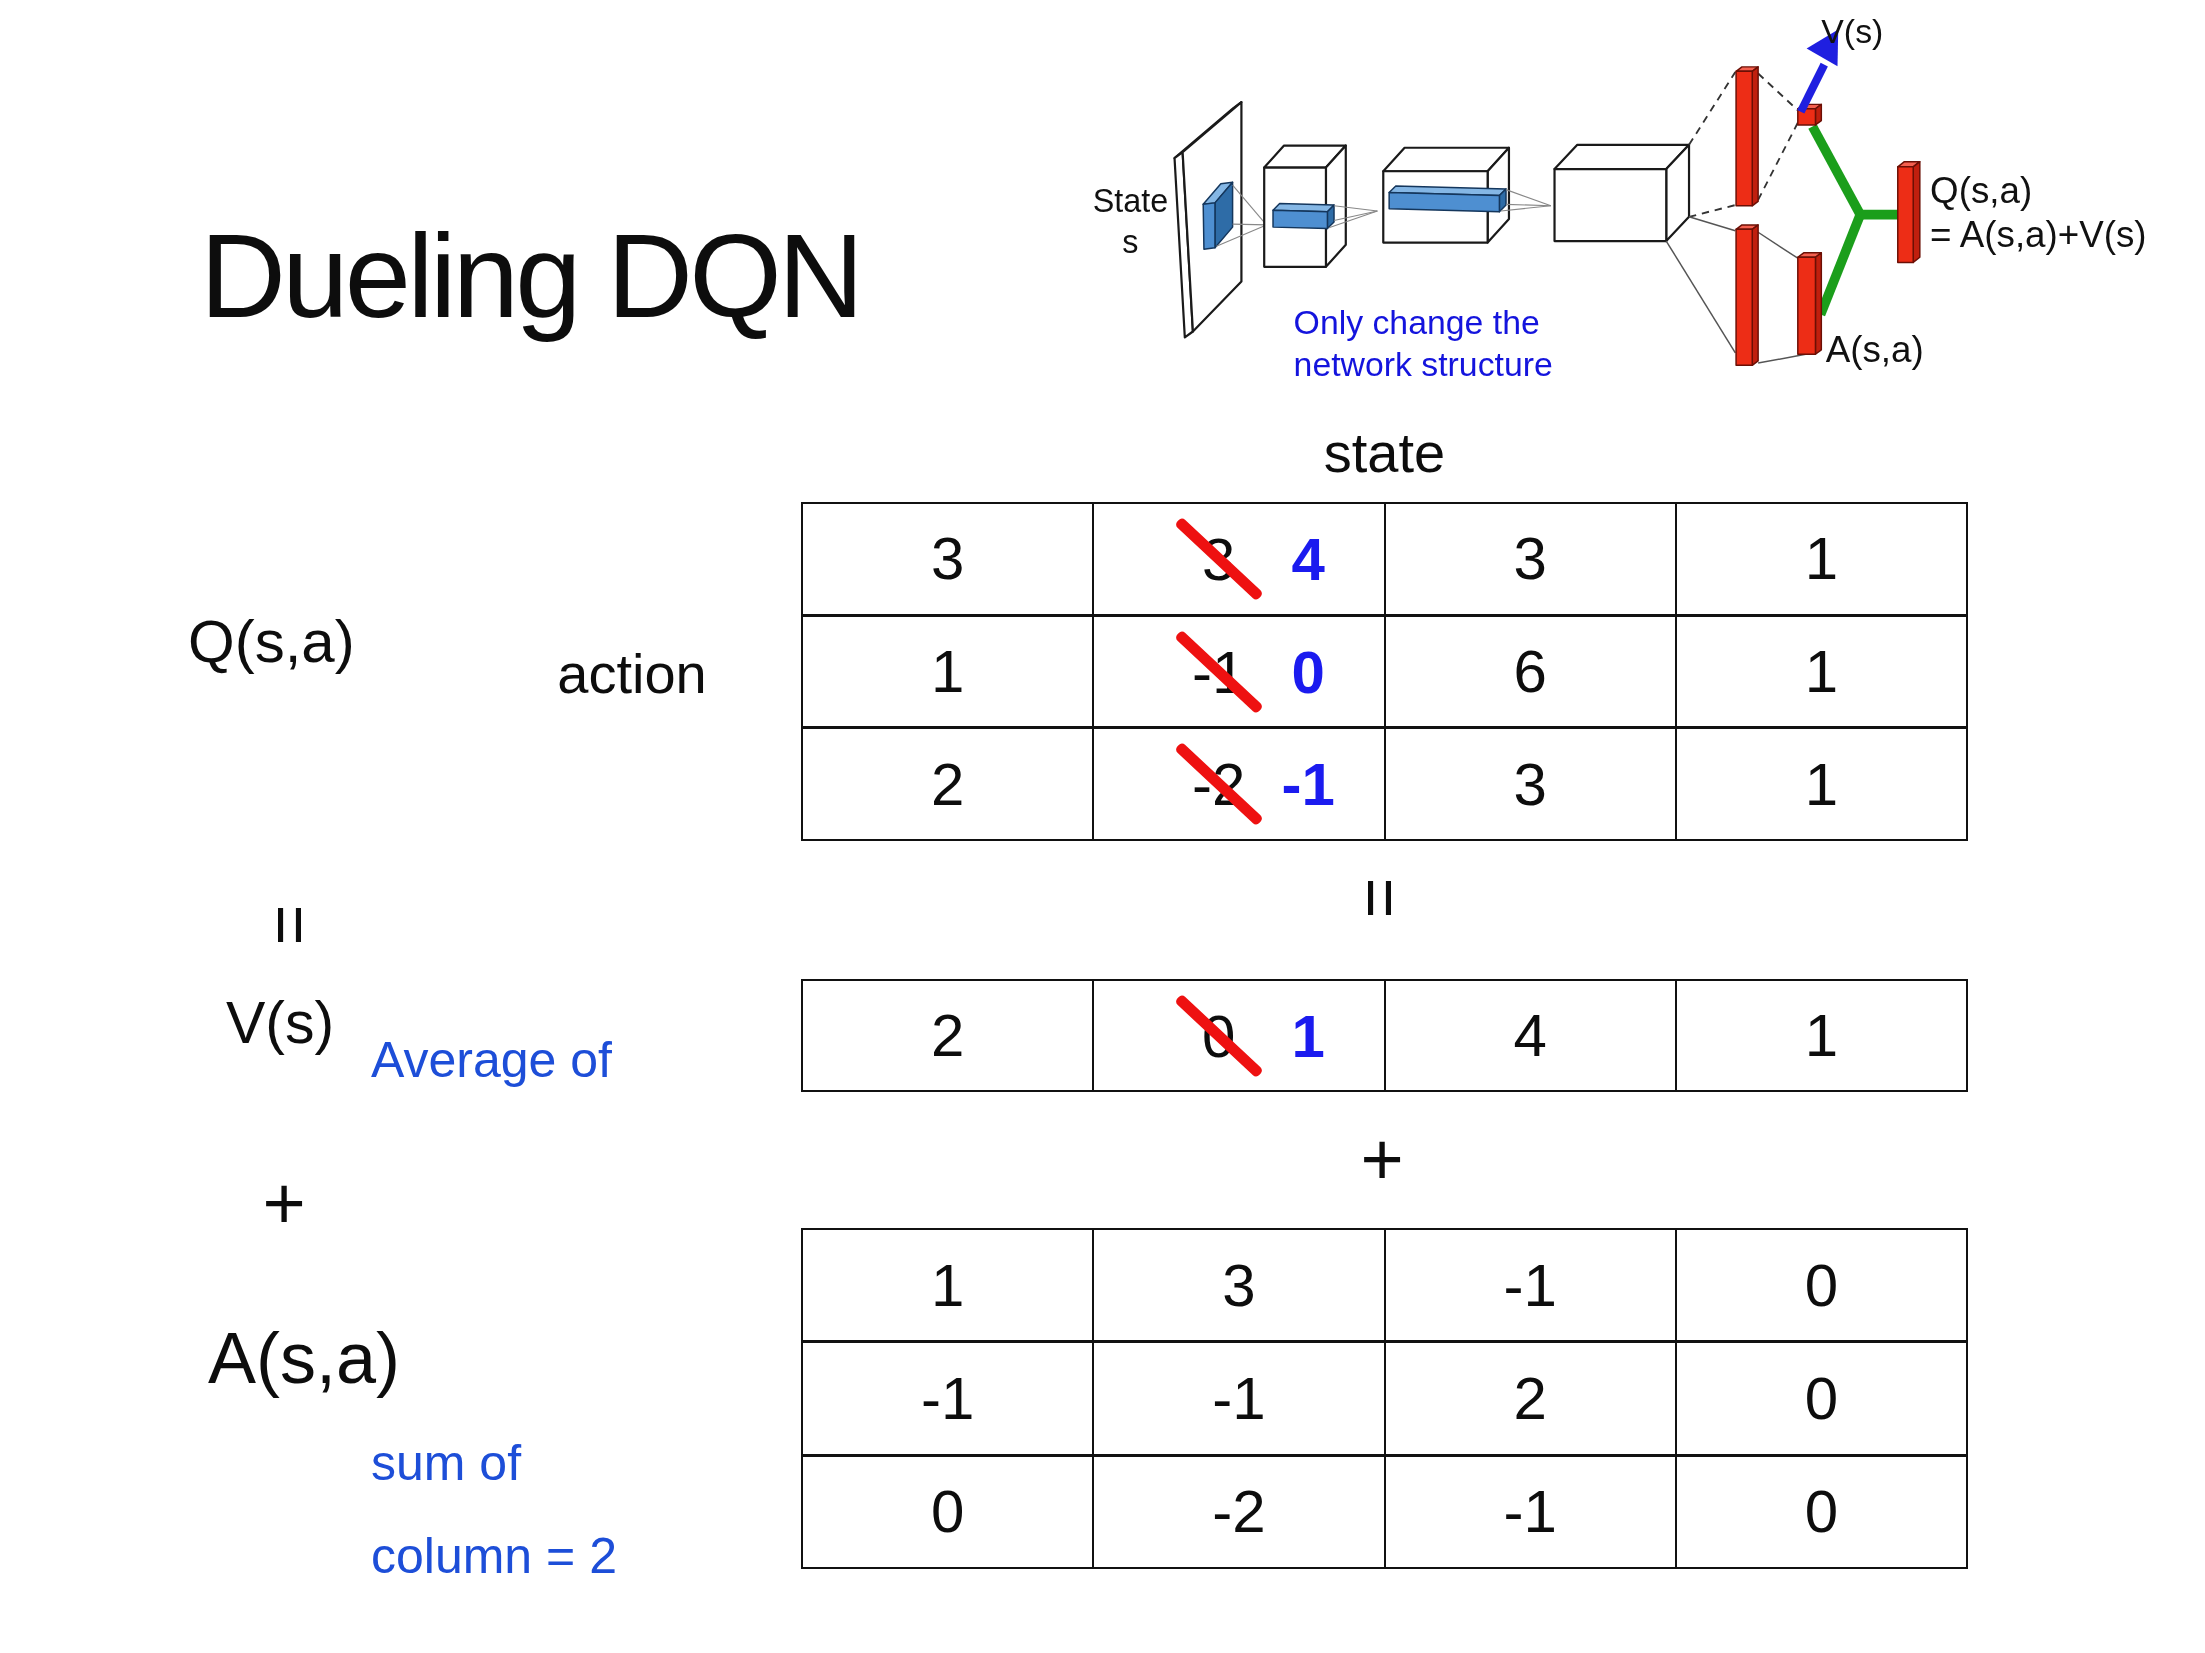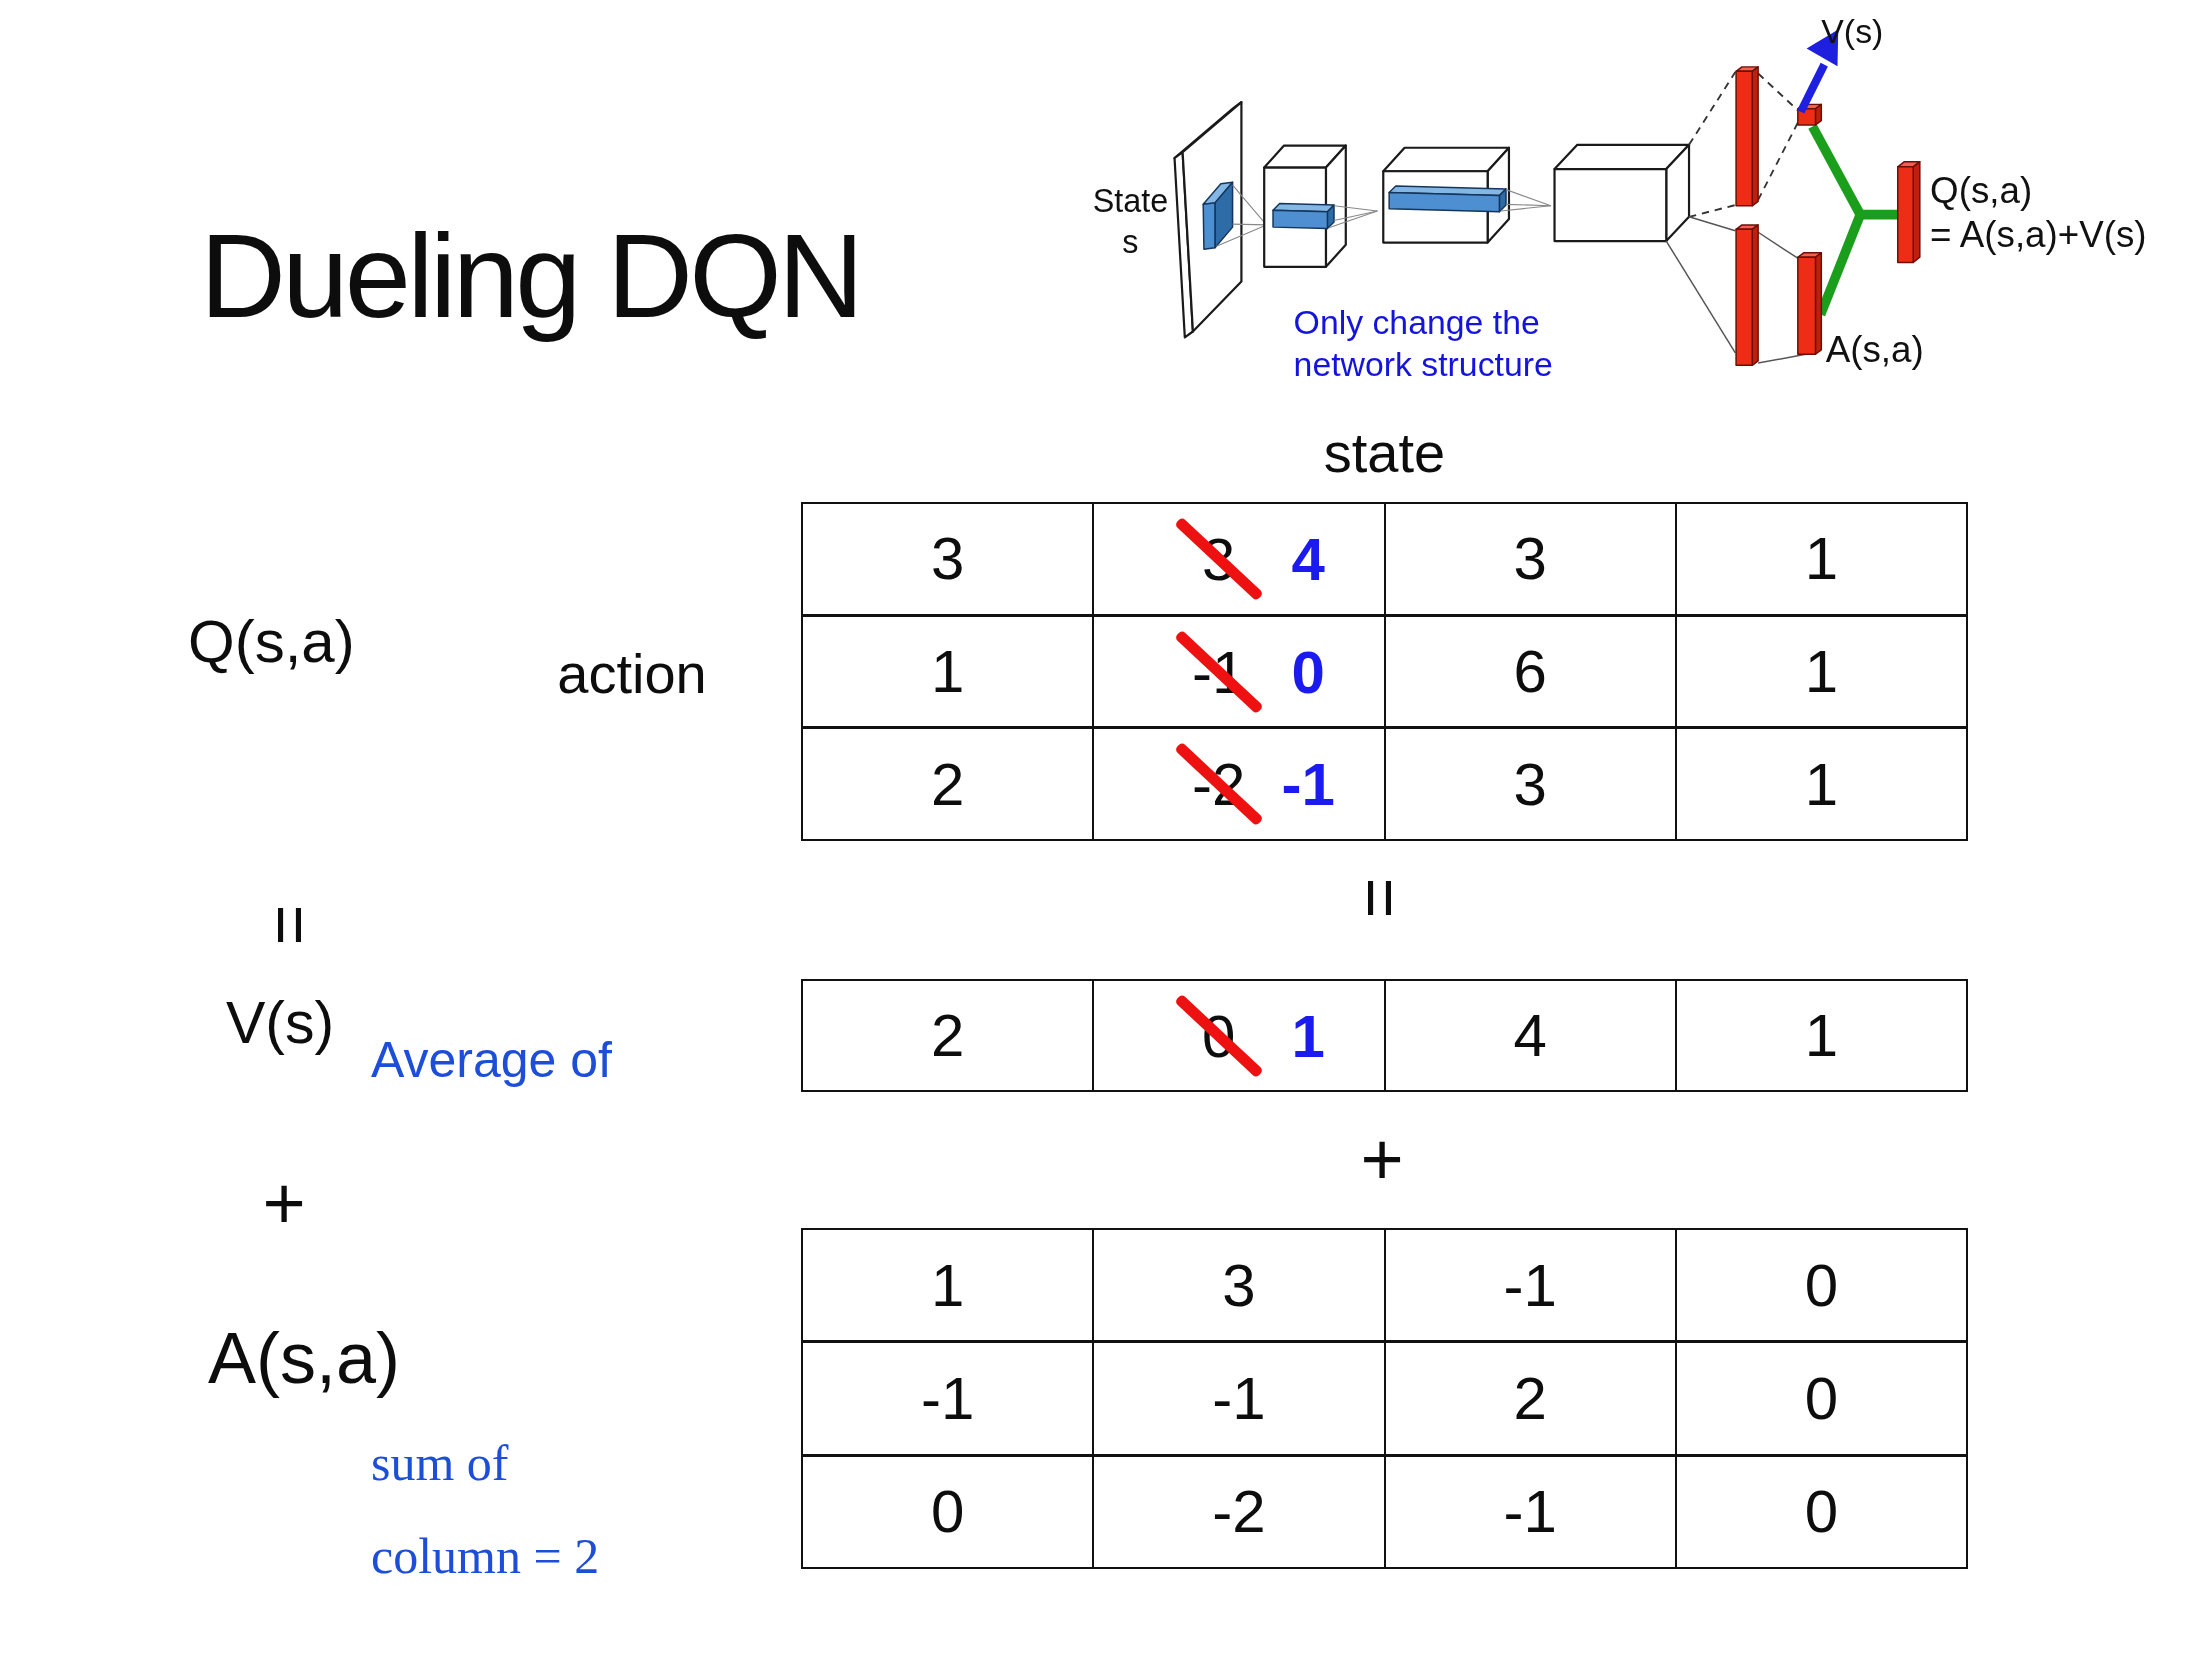--- a/index.html
+++ b/index.html
@@ -10,21 +10,21 @@
   .lbl{white-space:nowrap;}
   #lbl-q{left:188px;top:607px;font-size:60px;}
   #lbl-v{left:226px;top:989px;font-size:59px;}
   #lbl-a{left:208px;top:1317px;font-size:72px;}
   #eq-left{left:290px;top:925px;font-size:70px;transform:translate(-50%,-50%) rotate(90deg);}
   #plus-left{left:284px;top:1203px;font-size:74px;transform:translate(-50%,-50%);}
   #eq-mid{left:1380px;top:898px;font-size:70px;transform:translate(-50%,-50%) rotate(90deg);}
   #plus-mid{left:1382px;top:1159px;font-size:74px;transform:translate(-50%,-50%);}
   .bluenote{color:#1d4ed8;font-size:50px;line-height:93px;white-space:nowrap;}
   #note-v{left:371px;top:1014px;}
-  #note-a{left:371px;top:1417px;font-family:Liberation Serif, serif;}
+  #note-a{left:371px;top:1417px;}
   #hdr-state{left:801px;top:420px;width:1167px;text-align:center;font-size:56px;}
   #hdr-action{left:485px;top:641px;width:294px;text-align:center;font-size:56px;}
 
   .mtable{position:absolute;border:2.9px solid #111;display:flex;flex-direction:column;
           box-sizing:border-box;background:#fff;}
   #q-table{left:801px;top:502px;width:1167px;height:339px;}
   #v-table{left:801px;top:979px;width:1167px;height:113px;}
   #a-table{left:801px;top:1228px;width:1167px;height:341px;}
   .trow{flex:1;display:flex;border-bottom:3.7px solid #111;}
   .trow:last-child{border-bottom:none;}

